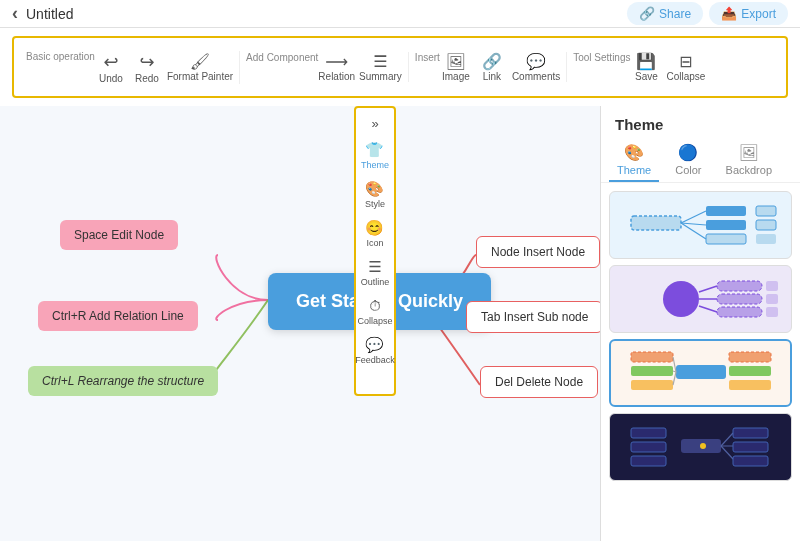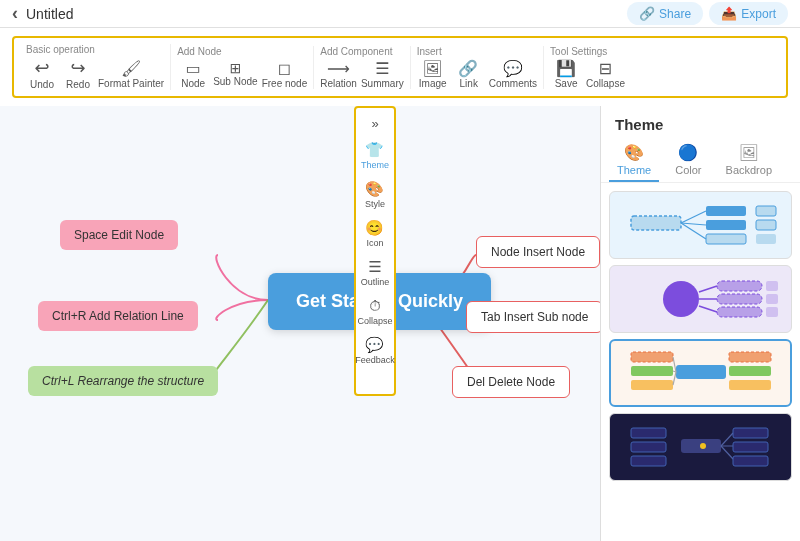--- a/index.html
+++ b/index.html
@@ -5,21 +5,21 @@
     * { box-sizing: border-box; margin: 0; padding: 0; }
     body { font-family: 'Segoe UI', Arial, sans-serif; background: #f0f4f8; width: 800px; height: 541px; overflow: hidden; }
 
     
     #toolbar {
       display: flex; align-items: center; background: #fff;
       border-bottom: 2px solid #e8b800; padding: 2px 6px; gap: 0;
       height: 62px; border: 2px solid #e8b800; border-radius: 4px;
       margin: 4px 6px;
     }
-    .toolbar-group { display: flex; flex-direction: column; align-items: flex-start; padding: 0 6px; border-right: 1px solid #eee; }
+    .toolbar-group { display: flex; flex-direction: row; align-items: flex-start; padding: 0 6px; border-right: 1px solid #eee; }
     .toolbar-group:last-child { border-right: none; }
     .toolbar-group-label { font-size: 10px; color: #888; margin-bottom: 2px; }
     .toolbar-group-items { display: flex; gap: 4px; align-items: center; }
     .toolbar-btn { display: flex; flex-direction: column; align-items: center; cursor: pointer; min-width: 32px; }
     .toolbar-btn .icon { font-size: 18px; color: #555; }
     .toolbar-btn .btn-label { font-size: 10px; color: #555; }
 
     
     #main { display: flex; height: calc(541px - 28px - 74px); }
 
@@ -120,37 +120,20 @@
           <span class="icon">↪</span>
           <span class="btn-label">Redo</span>
         </div>
         <div class="toolbar-btn">
           <span class="icon" style="font-size:16px;">🖌</span>
           <span class="btn-label">Format Painter</span>
         </div>
       </div>
     </div>
 
-    <div class="toolbar-group">
-      <span class="toolbar-group-label">Add Node</span>
-      <div class="toolbar-group-items">
-        <div class="toolbar-btn">
-          <span class="icon" style="font-size:16px;">▭</span>
-          <span class="btn-label">Node</span>
-        </div>
-        <div class="toolbar-btn">
-          <span class="icon" style="font-size:14px;">⊞</span>
-          <span class="btn-label">Sub Node</span>
-        </div>
-        <div class="toolbar-btn">
-          <span class="icon" style="font-size:16px;">◻</span>
-          <span class="btn-label">Free node</span>
-        </div>
-      </div>
-    </div>
 
     <div class="toolbar-group">
       <span class="toolbar-group-label">Add Component</span>
       <div class="toolbar-group-items">
         <div class="toolbar-btn">
           <span class="icon" style="font-size:16px;">⟶</span>
           <span class="btn-label">Relation</span>
         </div>
         <div class="toolbar-btn">
           <span class="icon" style="font-size:16px;">☰</span>
@@ -224,21 +207,21 @@
     <div class="mindmap-node node-green" style="left:28px; top:260px;font-style:italic;">
       <span>Ctrl+L Rearrange the structure</span>
     </div>
 
     <div class="mindmap-node node-red-outline" style="left:476px; top:130px;">
       <span>Node Insert Node</span>
     </div>
     <div class="mindmap-node node-red-outline" style="left:466px; top:195px;">
       <span>Tab Insert Sub node</span>
     </div>
-    <div class="mindmap-node node-red-outline" style="left:452px; top:260px;">
+    <div class="mindmap-node node-red-outline" style="left:480px; top:260px;">
       <span>Del Delete Node</span>
     </div>
 
     <div id="left-panel" style="right:204px; top:0; width:42px; background:#fff; border:2px solid #e8b800; border-radius:4px; position:absolute; display:flex; flex-direction:column; align-items:center; padding:4px 0; z-index:20; height:290px;">
       <div class="panel-chevron">»</div>
       <div class="panel-btn active">
         <span class="p-icon">👕</span>
         <span style="font-size:9px;">Theme</span>
       </div>
       <div class="panel-btn">

